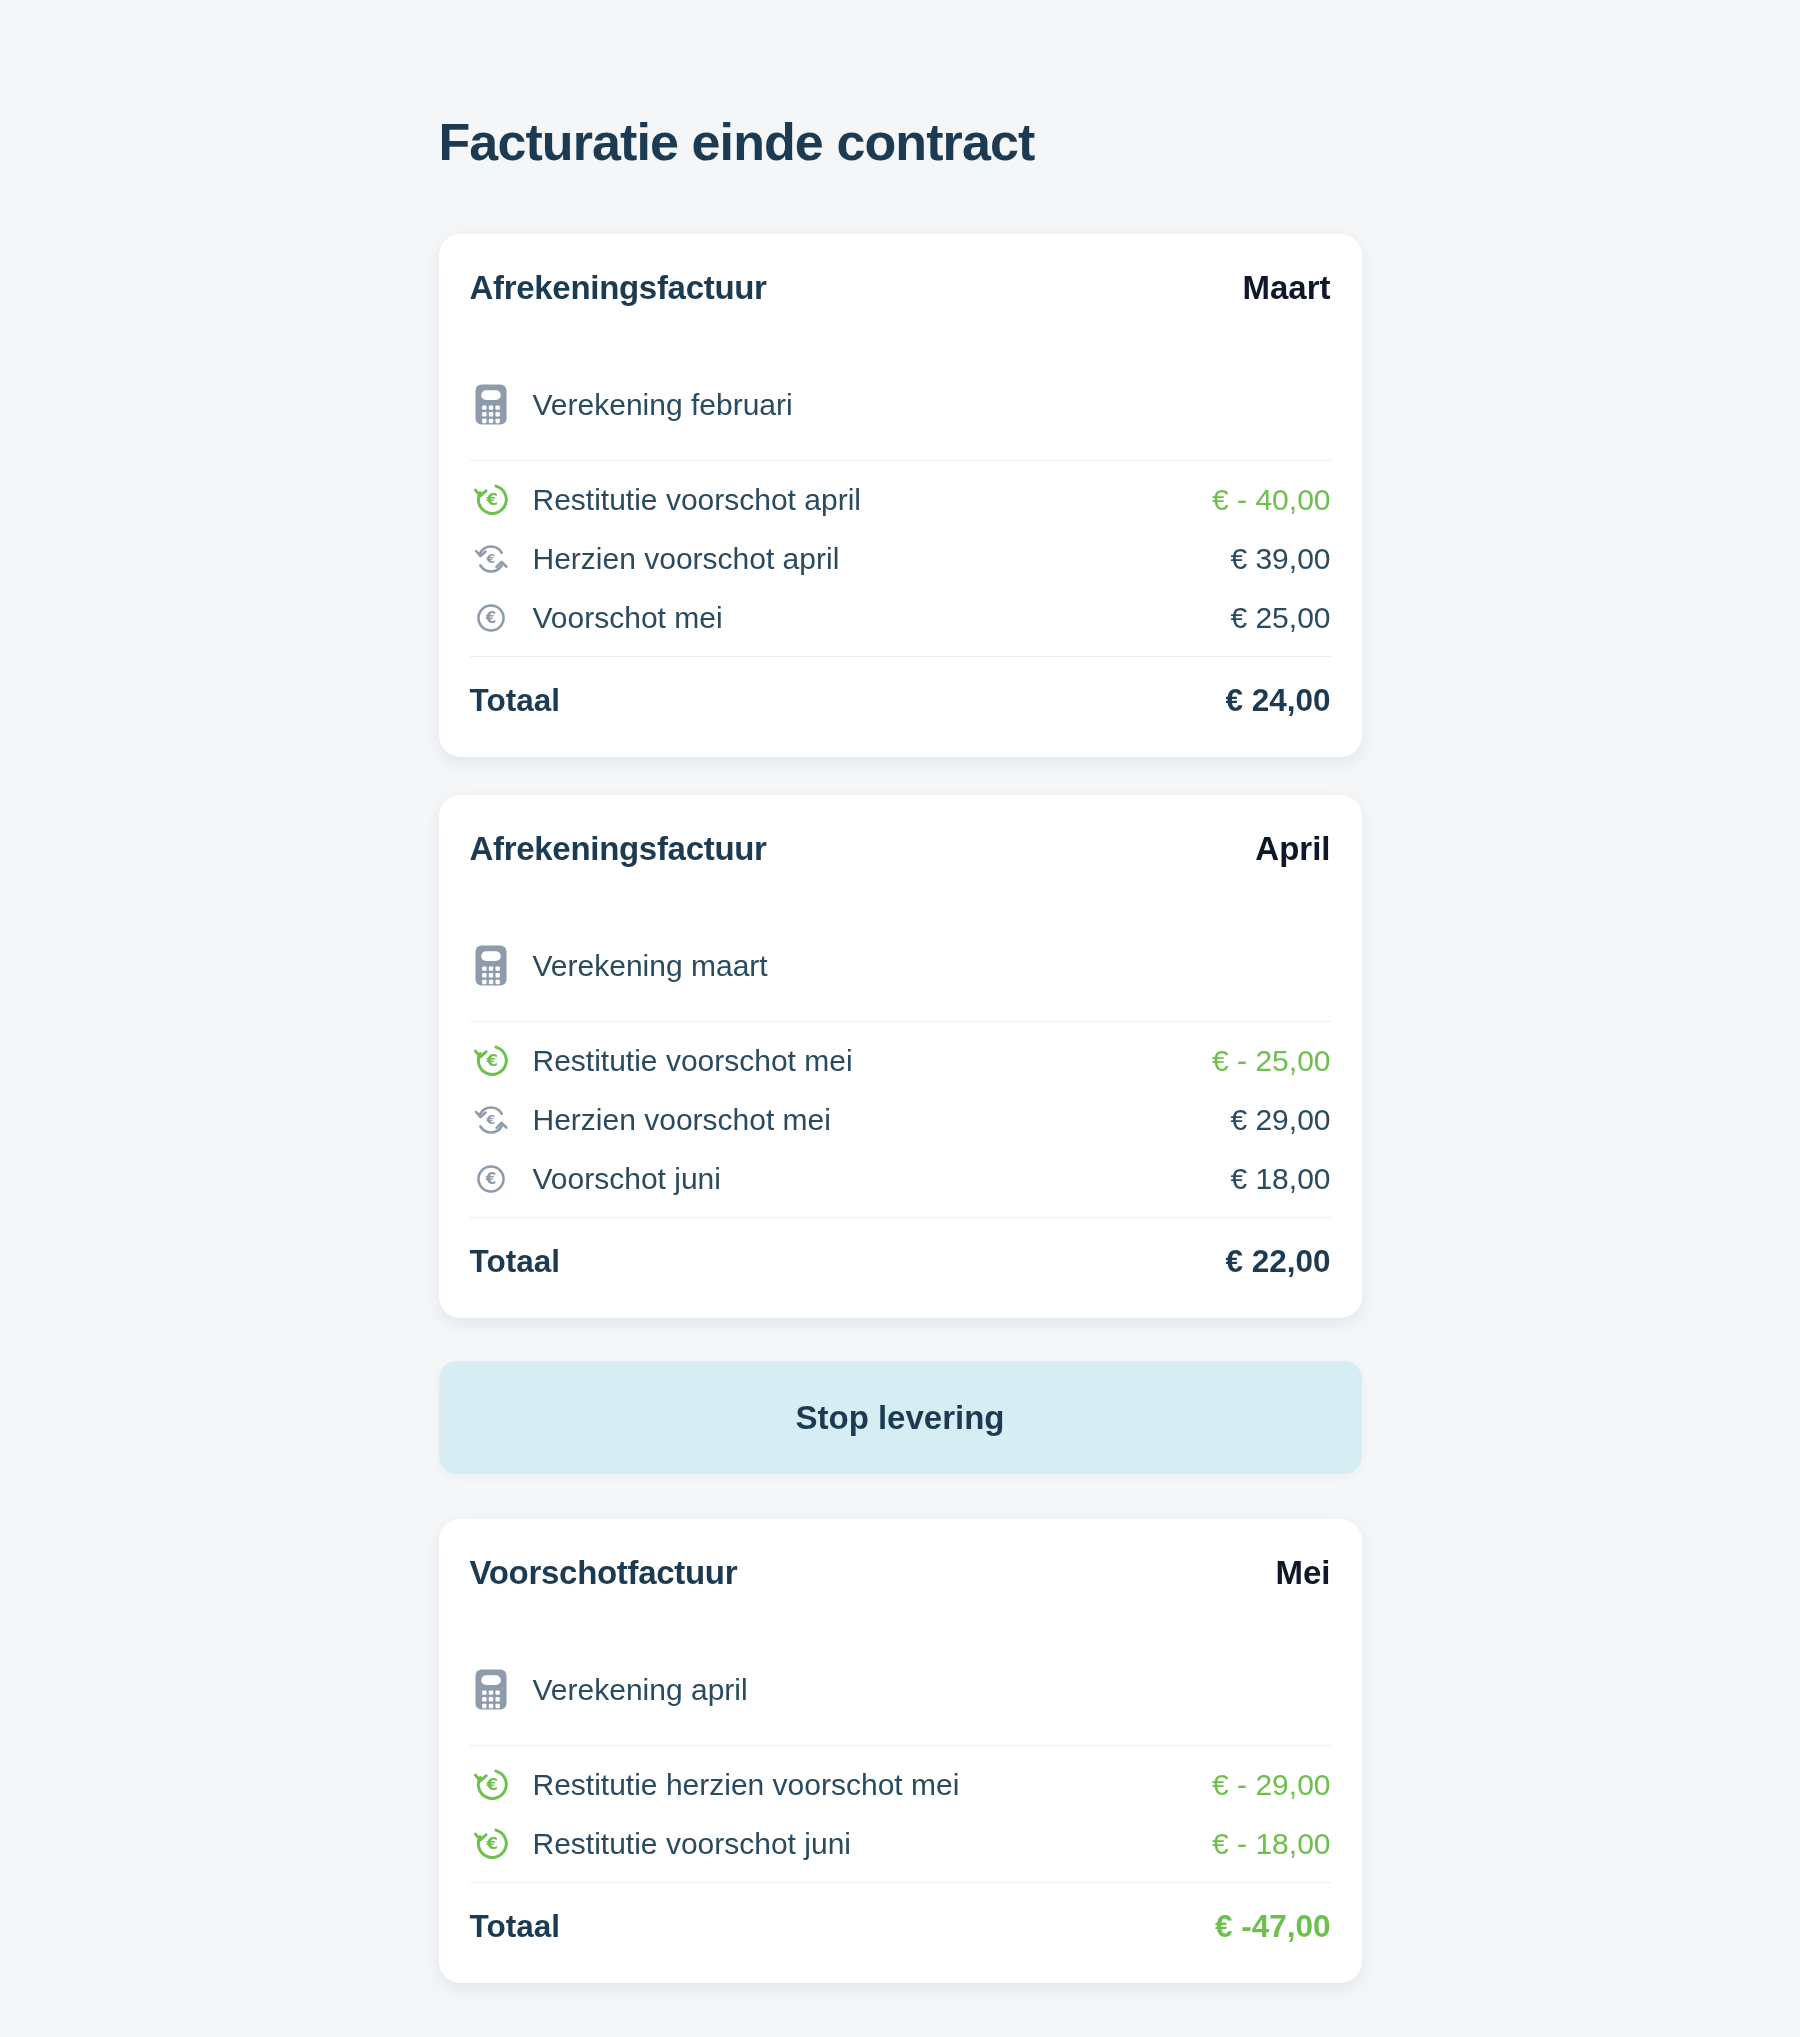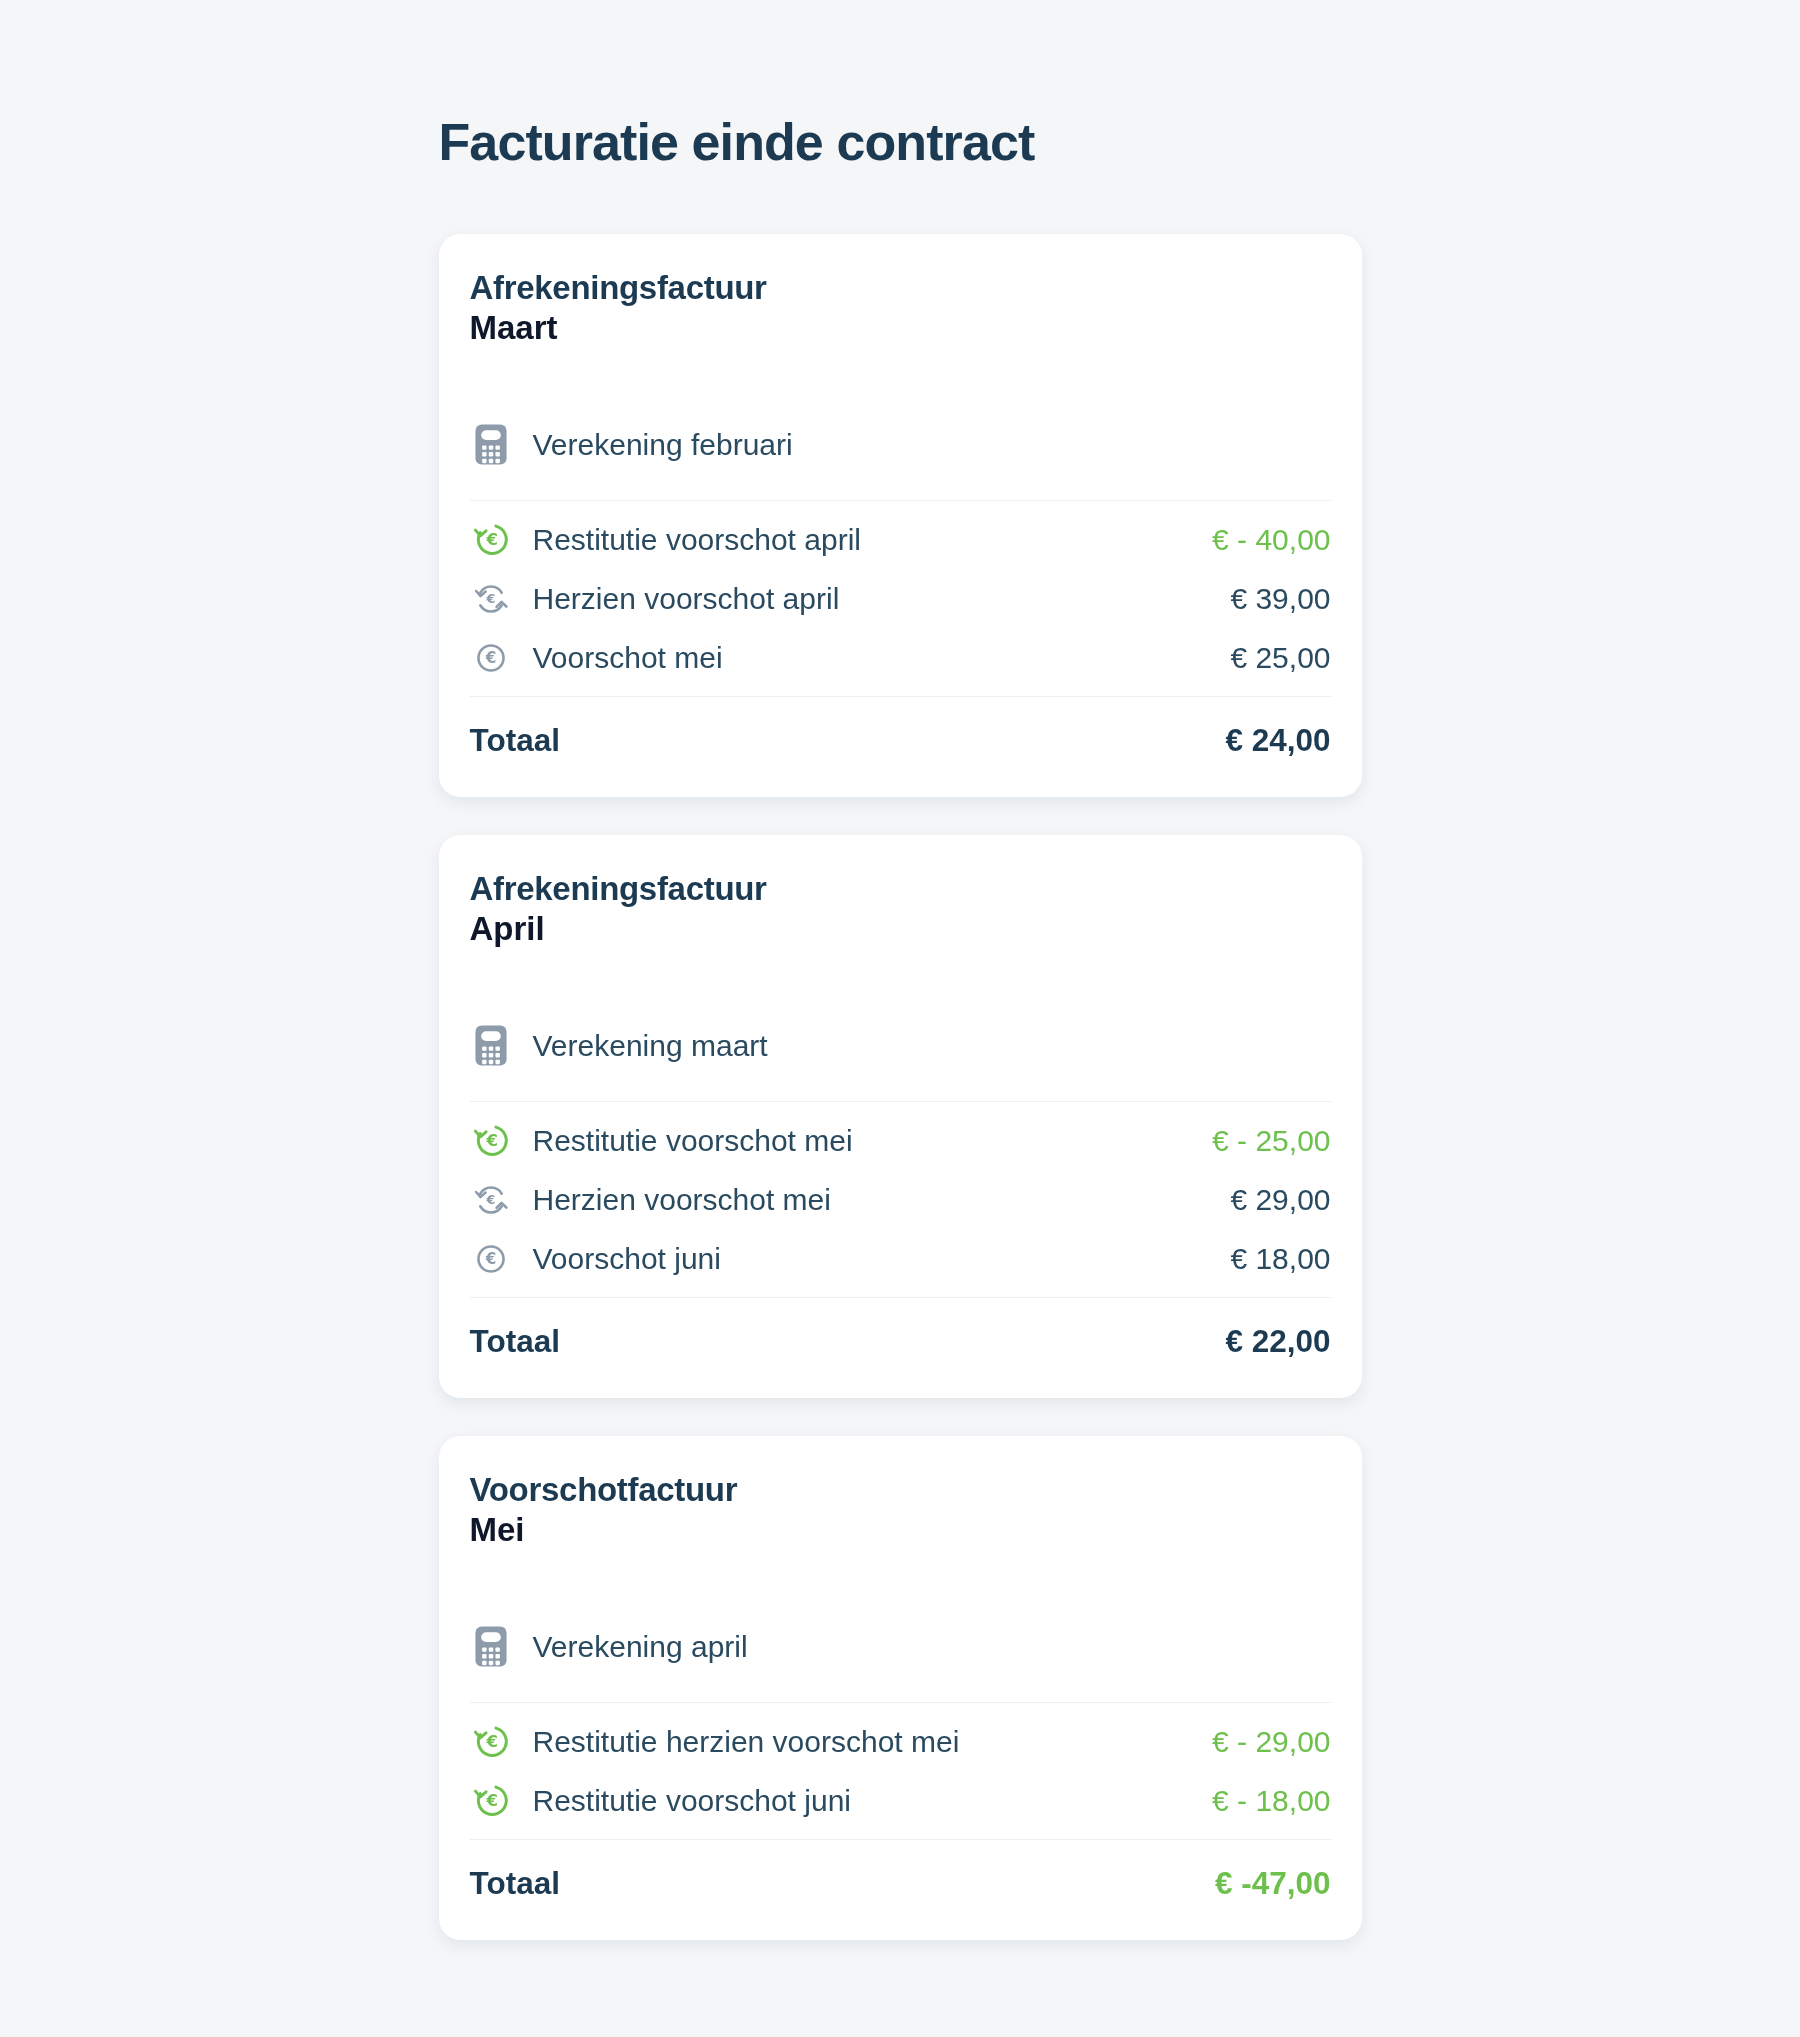--- a/index.html
+++ b/index.html
@@ -29,21 +29,20 @@
     background: #FFFFFF;
     border-radius: 21.6px;
     box-shadow: 0 5.4px 14.4px rgba(40, 60, 80, 0.08);
     padding: 34px 31px 38px 31px;
     margin-bottom: 38px;
   }
   .card-head {
     display: flex;
     justify-content: space-between;
     align-items: flex-start;
-    flex-direction: column;
   }
   .card-title {
     margin: 0;
     font-size: 33px;
     line-height: 40px;
     font-weight: 700;
     letter-spacing: -0.3px;
     color: #1C3B52;
   }
   .card-month {
@@ -247,20 +246,23 @@
         <span class="row-label">Voorschot juni</span>
         <span class="amount">€ 18,00</span>
       </div>
     </div>
     <div class="total-row">
       <span class="total-label">Totaal</span>
       <span class="total-amount">€ 22,00</span>
     </div>
   </section>
 
+  <div class="stop-banner">
+    <span>Stop levering</span>
+  </div>
 
   <section class="card">
     <div class="card-head">
       <h2 class="card-title">Voorschotfactuur</h2>
       <span class="card-month">Mei</span>
     </div>
     <div class="settle-row">
       <span class="icon-cell">
           <svg width="32" height="41" viewBox="0 0 36 46">
             <use href="#sym-calculator"></use>

